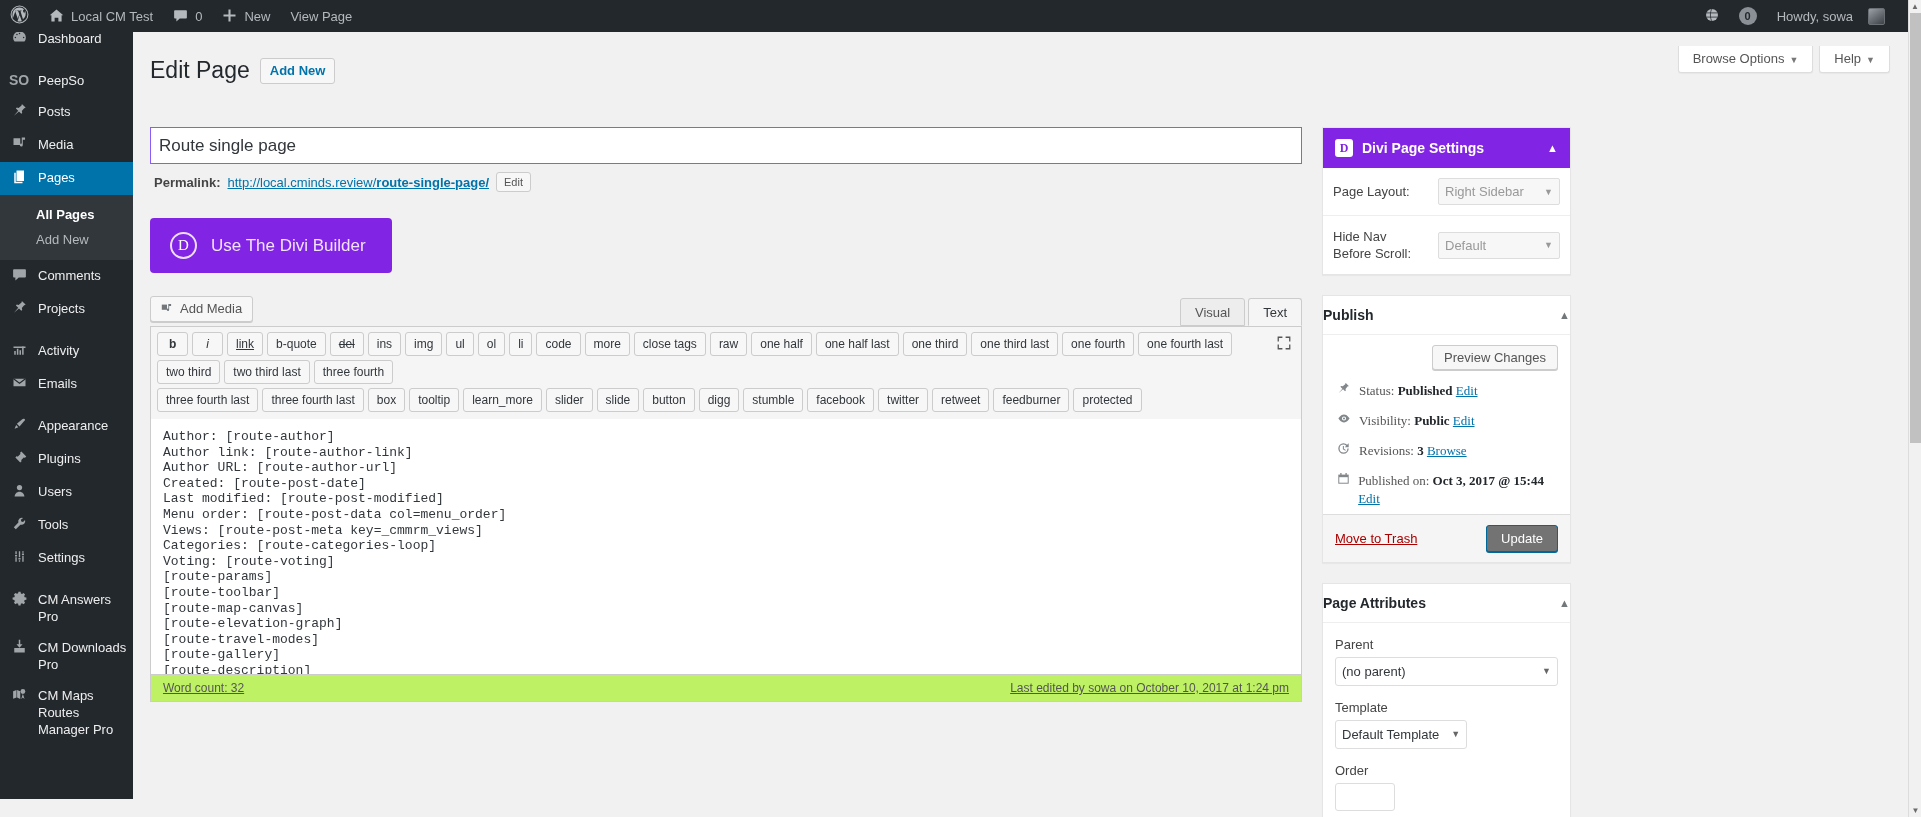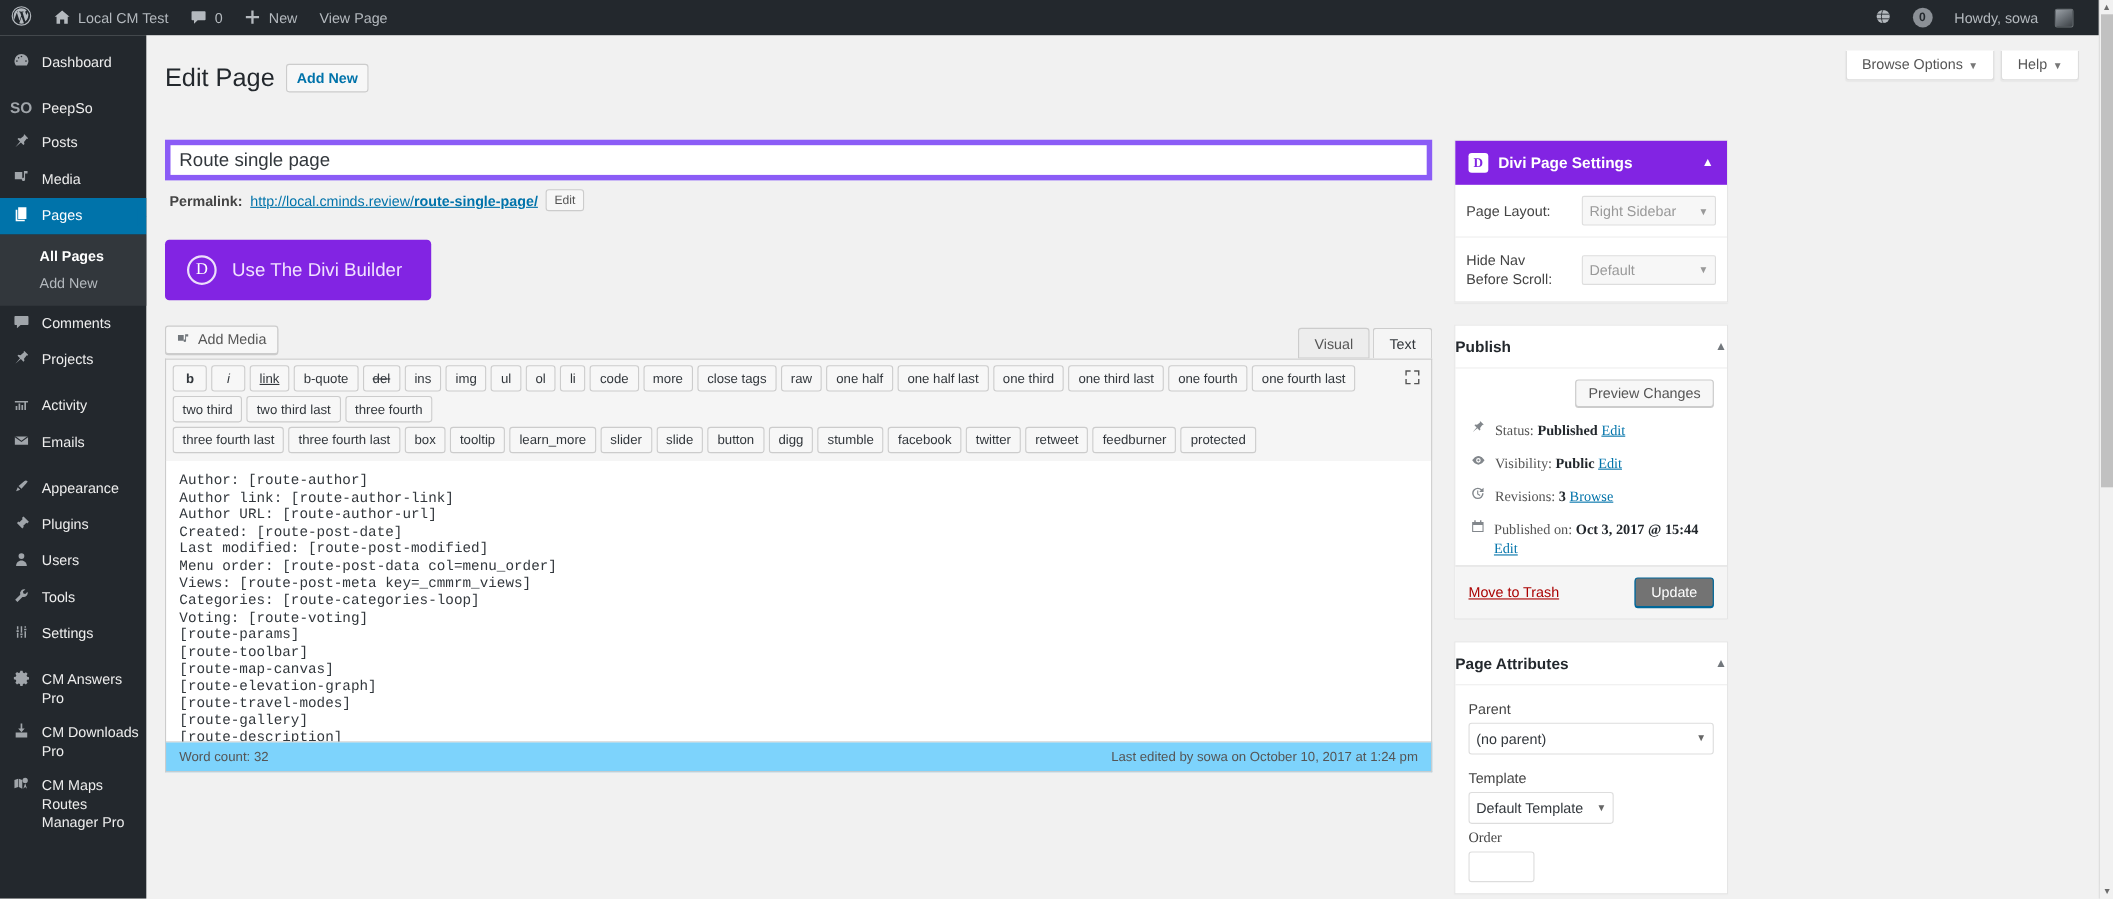--- a/index.html
+++ b/index.html
@@ -27,21 +27,21 @@
   }
   .ab-avatar {
     width:17px; height:17px; margin-left:8px; border-radius:2px;
     background:linear-gradient(145deg,#9aa0a6 0%,#6e747a 45%,#3c4146 100%);
     border:1px solid #6a7075;
   }
   .icon-home, .icon-comment, .icon-plus, .icon-globe { display:inline-block; line-height:1; }
 
   
   #sidebar {
-    position:absolute; top:32px; left:0; width:133px; height:785px;
+    position:absolute; top:14px; left:0; width:133px; height:785px;
     background:#23282d; color:#eee; font-size:13px; z-index:40;
   }
   .menu-item {
     position:relative; display:flex; align-items:flex-start; gap:9px;
     padding:7px 0 7px 9px; color:#eee; cursor:pointer; line-height:17px;
     min-height:31px;
   }
   .menu-item .mi-ico {
     width:20px; min-width:20px; text-align:center; color:#a0a5aa; font-size:14px; line-height:17px;
   }
@@ -86,21 +86,21 @@
     line-height:18px;
   }
 
   
   .post-body { position:absolute; top:95px; left:17px; right:0; }
   .editor-col { position:absolute; top:0; left:0; width:1152px; }
   .side-col { position:absolute; top:0; left:1172px; width:249px; }
 
   #titlediv input {
     width:100%; height:37px; font-size:17px; line-height:24px;
-    padding:4px 8px; border:5px solid #8b5cf6; background:#fff; color:#32373c;
+    padding:4px 8px; border:1px solid #8b5cf6; background:#fff; color:#32373c;
     font-family:"Liberation Sans", sans-serif; outline:none;
   }
   .permalink-row {
     margin-top:8px; font-size:13px; color:#666; display:flex; align-items:center; gap:7px;
     padding-left:4px;
   }
   .permalink-row .lbl { font-weight:bold; color:#444; }
   .permalink-row a.pl { color:#0073aa; text-decoration:underline; }
   .permalink-row a.pl b { font-weight:bold; }
   .edit-slug-btn {
@@ -158,23 +158,23 @@
   }
   .editor-area {
     border:1px solid #ccc; border-top:none; background:#fff;
     height:256px; padding:10px 12px; overflow:hidden;
   }
   .editor-area pre {
     margin:0; font-family:"Liberation Mono", monospace; font-size:13px;
     line-height:15.6px; color:#32373c; white-space:pre;
   }
   .post-status-bar {
-    border:1px solid #ccc; border-top:none; background:#7dd3fc;
+    border:1px solid #ccc; border-top:none; background:#bef264;
     display:flex; justify-content:space-between; align-items:center;
-    padding:6px 12px; font-size:12px; color:#555;
+    padding:6px 12px; font-size:12px; color:#555;text-decoration:underline;
   }
 
   
   .postbox { background:#fff; border:1px solid #e5e5e5; margin-bottom:20px; box-shadow:0 1px 1px rgba(0,0,0,.04); }
   .postbox h2.hndle {
     margin:0; padding:10px 0; font-size:14px; font-weight:600; color:#23282d;
     border-bottom:1px solid #eee; display:flex; align-items:center; justify-content:space-between;
     cursor:pointer; line-height:18px;
   }
   .toggle-ind { color:#72777c; font-size:11px; }
@@ -730,21 +730,21 @@
             <span>(no parent)</span>
             <span class="cv">▼</span>
           </div>
 
           <label class="attr-label" style="margin-top:14px;">Template</label>
           <div class="attr-select auto">
             <span>Default Template</span>
             <span class="cv">▼</span>
           </div>
 
-          <label class="attr-label" style="margin-top:4px;font-family:Liberation Serif, serif;">Order</label>
+          <label class="attr-label" style="margin-top:14px;">Order</label>
           <input class="attr-input" type="text" style="">
         </div>
       </div>
     </div>
   </div>
 </div>
 
 <div id="scrollbar">
   <div class="sb-up">▲</div>
   <div class="sb-thumb"></div>

